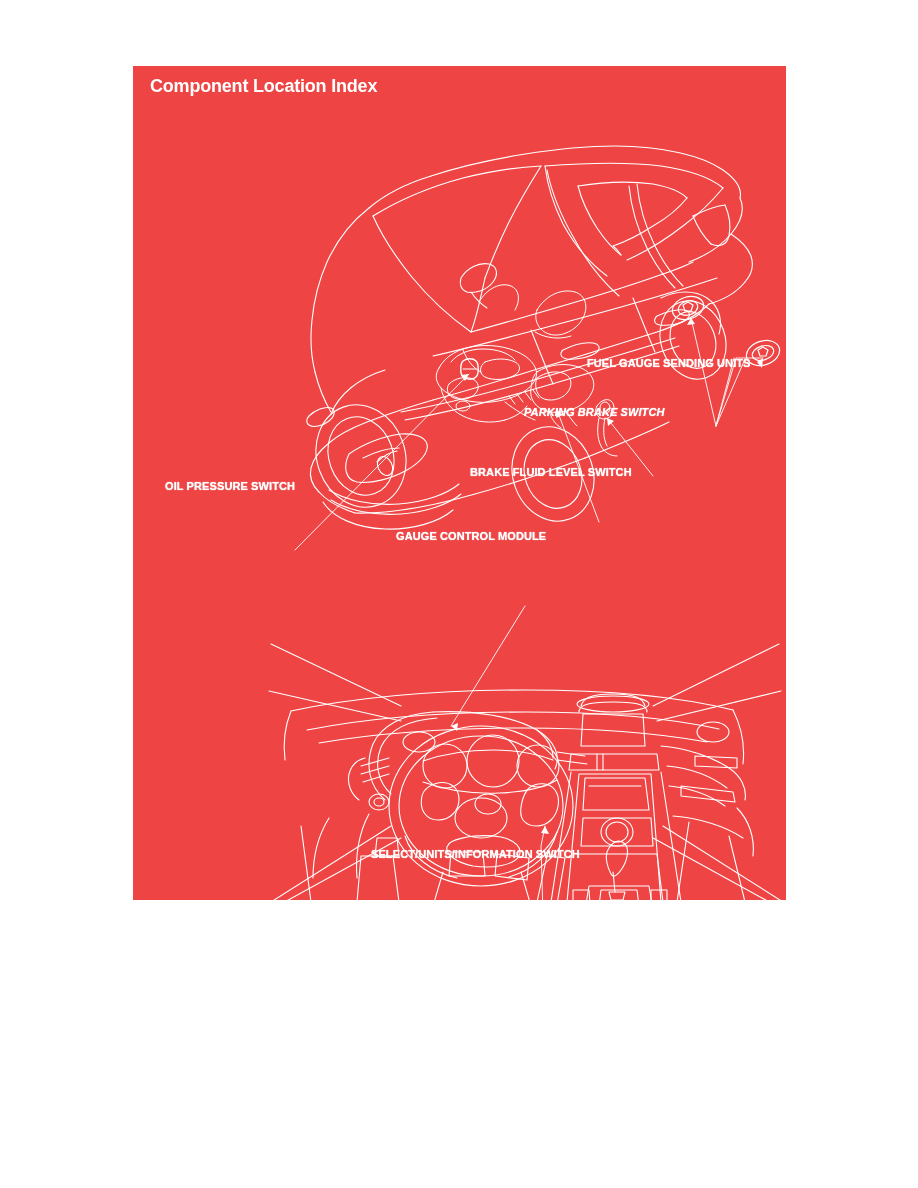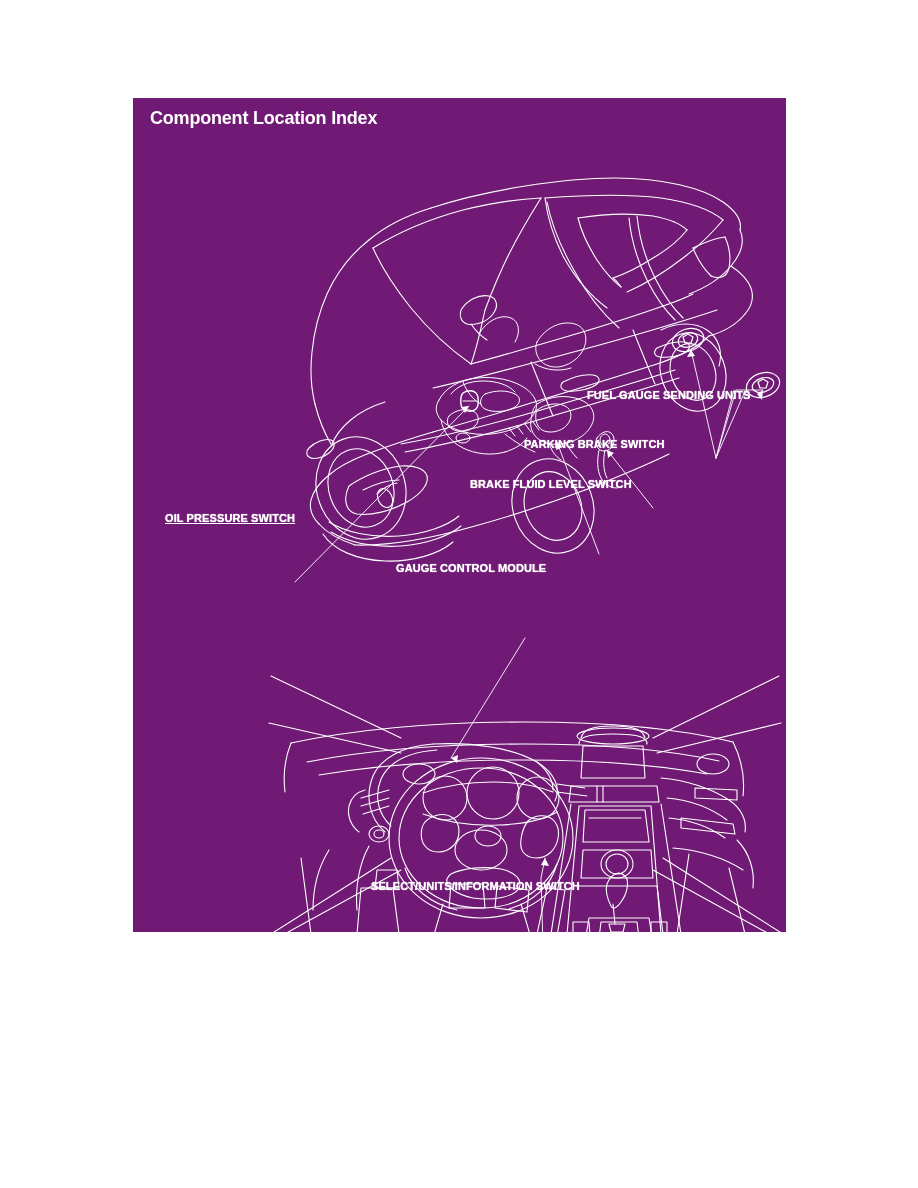--- a/index.html
+++ b/index.html
@@ -20,23 +20,22 @@
     width: 918px;
     height: 1188px;
     background: #ffffff;
   }
   #figure-panel {
     position: absolute;
     left: 133px;
     top: 66px;
     width: 653px;
     height: 834px;
-    background: #701a75;
+    background: #ef4444;
     overflow: hidden;
-    margin-top: 32px;
   }
   #figure-title {
     position: absolute;
     left: 17px;
     top: 10px;
     color: #ffffff;
     font-family: "Liberation Sans", sans-serif;
     font-size: 18px;
     font-weight: bold;
     letter-spacing: -0.2px;
@@ -399,24 +398,24 @@
           <path d="M318 660 l7 -3 l-1 8 Z" fill="#ffffff" stroke="none"></path>
 
           <path d="M410 848 L408 780 L412 760"></path>
           <path d="M412 760 l-4 7 l8 1 Z" fill="#ffffff" stroke="none"></path>
         </g>
       </g>
     </svg>
 
     <div class="callout" style="left:454px; top:291px;">FUEL GAUGE SENDING UNITS</div>
 
-    <div class="callout" style="left:391px; top:340px;">PARKING BRAKE SWITCH</div>
-
-    <div class="callout" style="left:337px; top:380px;text-align:center;">BRAKE FLUID LEVEL SWITCH</div>
-
-    <div class="callout" style="left:32px; top:414px;text-decoration:underline;">OIL PRESSURE SWITCH</div>
+    <div class="callout" style="left:391px; top:340px;font-style:italic;">PARKING BRAKE SWITCH</div>
+
+    <div class="callout" style="left:337px; top:400px;text-align:center;">BRAKE FLUID LEVEL SWITCH</div>
+
+    <div class="callout" style="left:32px; top:414px;">OIL PRESSURE SWITCH</div>
 
     <div class="callout" style="left:263px; top:464px;">GAUGE CONTROL MODULE</div>
 
     <div class="callout" style="left:238px; top:782px;">SELECT/UNITS/INFORMATION SWITCH</div>
 
   </div>
 </div>
 
 </body></html>

